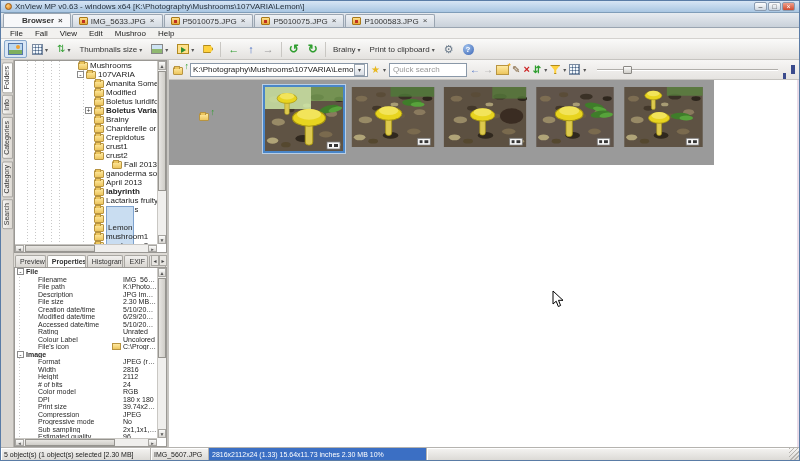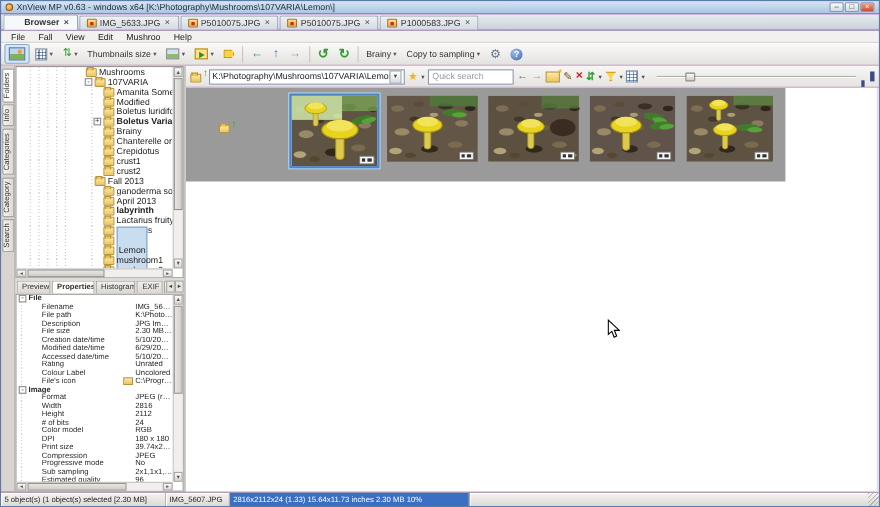--- a/index.html
+++ b/index.html
@@ -307,21 +307,21 @@
       </span>
     <span class="tbtn">
         <span class="rot">↻</span>
       </span>
     <span class="tsep"></span>
     <span class="tbtn">
         <span>Brainy</span>
         <span class="dd">▾</span>
       </span>
     <span class="tbtn">
-        <span>Copy to sampling</span>
+        <span>Print to clipboard</span>
         <span class="dd">▾</span>
       </span>
     <span class="tbtn">
         <span class="gear-ic">⚙</span>
       </span>
     <span class="tbtn">
         <span class="help-ic">?</span>
       </span>
   </div>
 
@@ -405,21 +405,21 @@
               <span class="ficon"></span>
               <span class="tlabel">crust1</span>
             </div>
 
             <div class="trow" style="padding-left: 70px;">
               <span class="texp" style="visibility: hidden;"><span></span></span>
               <span class="ficon"></span>
               <span class="tlabel">crust2</span>
             </div>
 
-            <div class="trow" style="padding-left: 62px;">
+            <div class="trow" style="padding-left: 62px; justify-content: flex-end;">
               <span class="texp" style="visibility: hidden;"><span></span></span>
               <span class="ficon"></span>
               <span class="tlabel">Fall 2013</span>
             </div>
 
             <div class="trow" style="padding-left: 70px;">
               <span class="texp" style="visibility: hidden;"><span></span></span>
               <span class="ficon"></span>
               <span class="tlabel">ganoderma something</span>
             </div>

